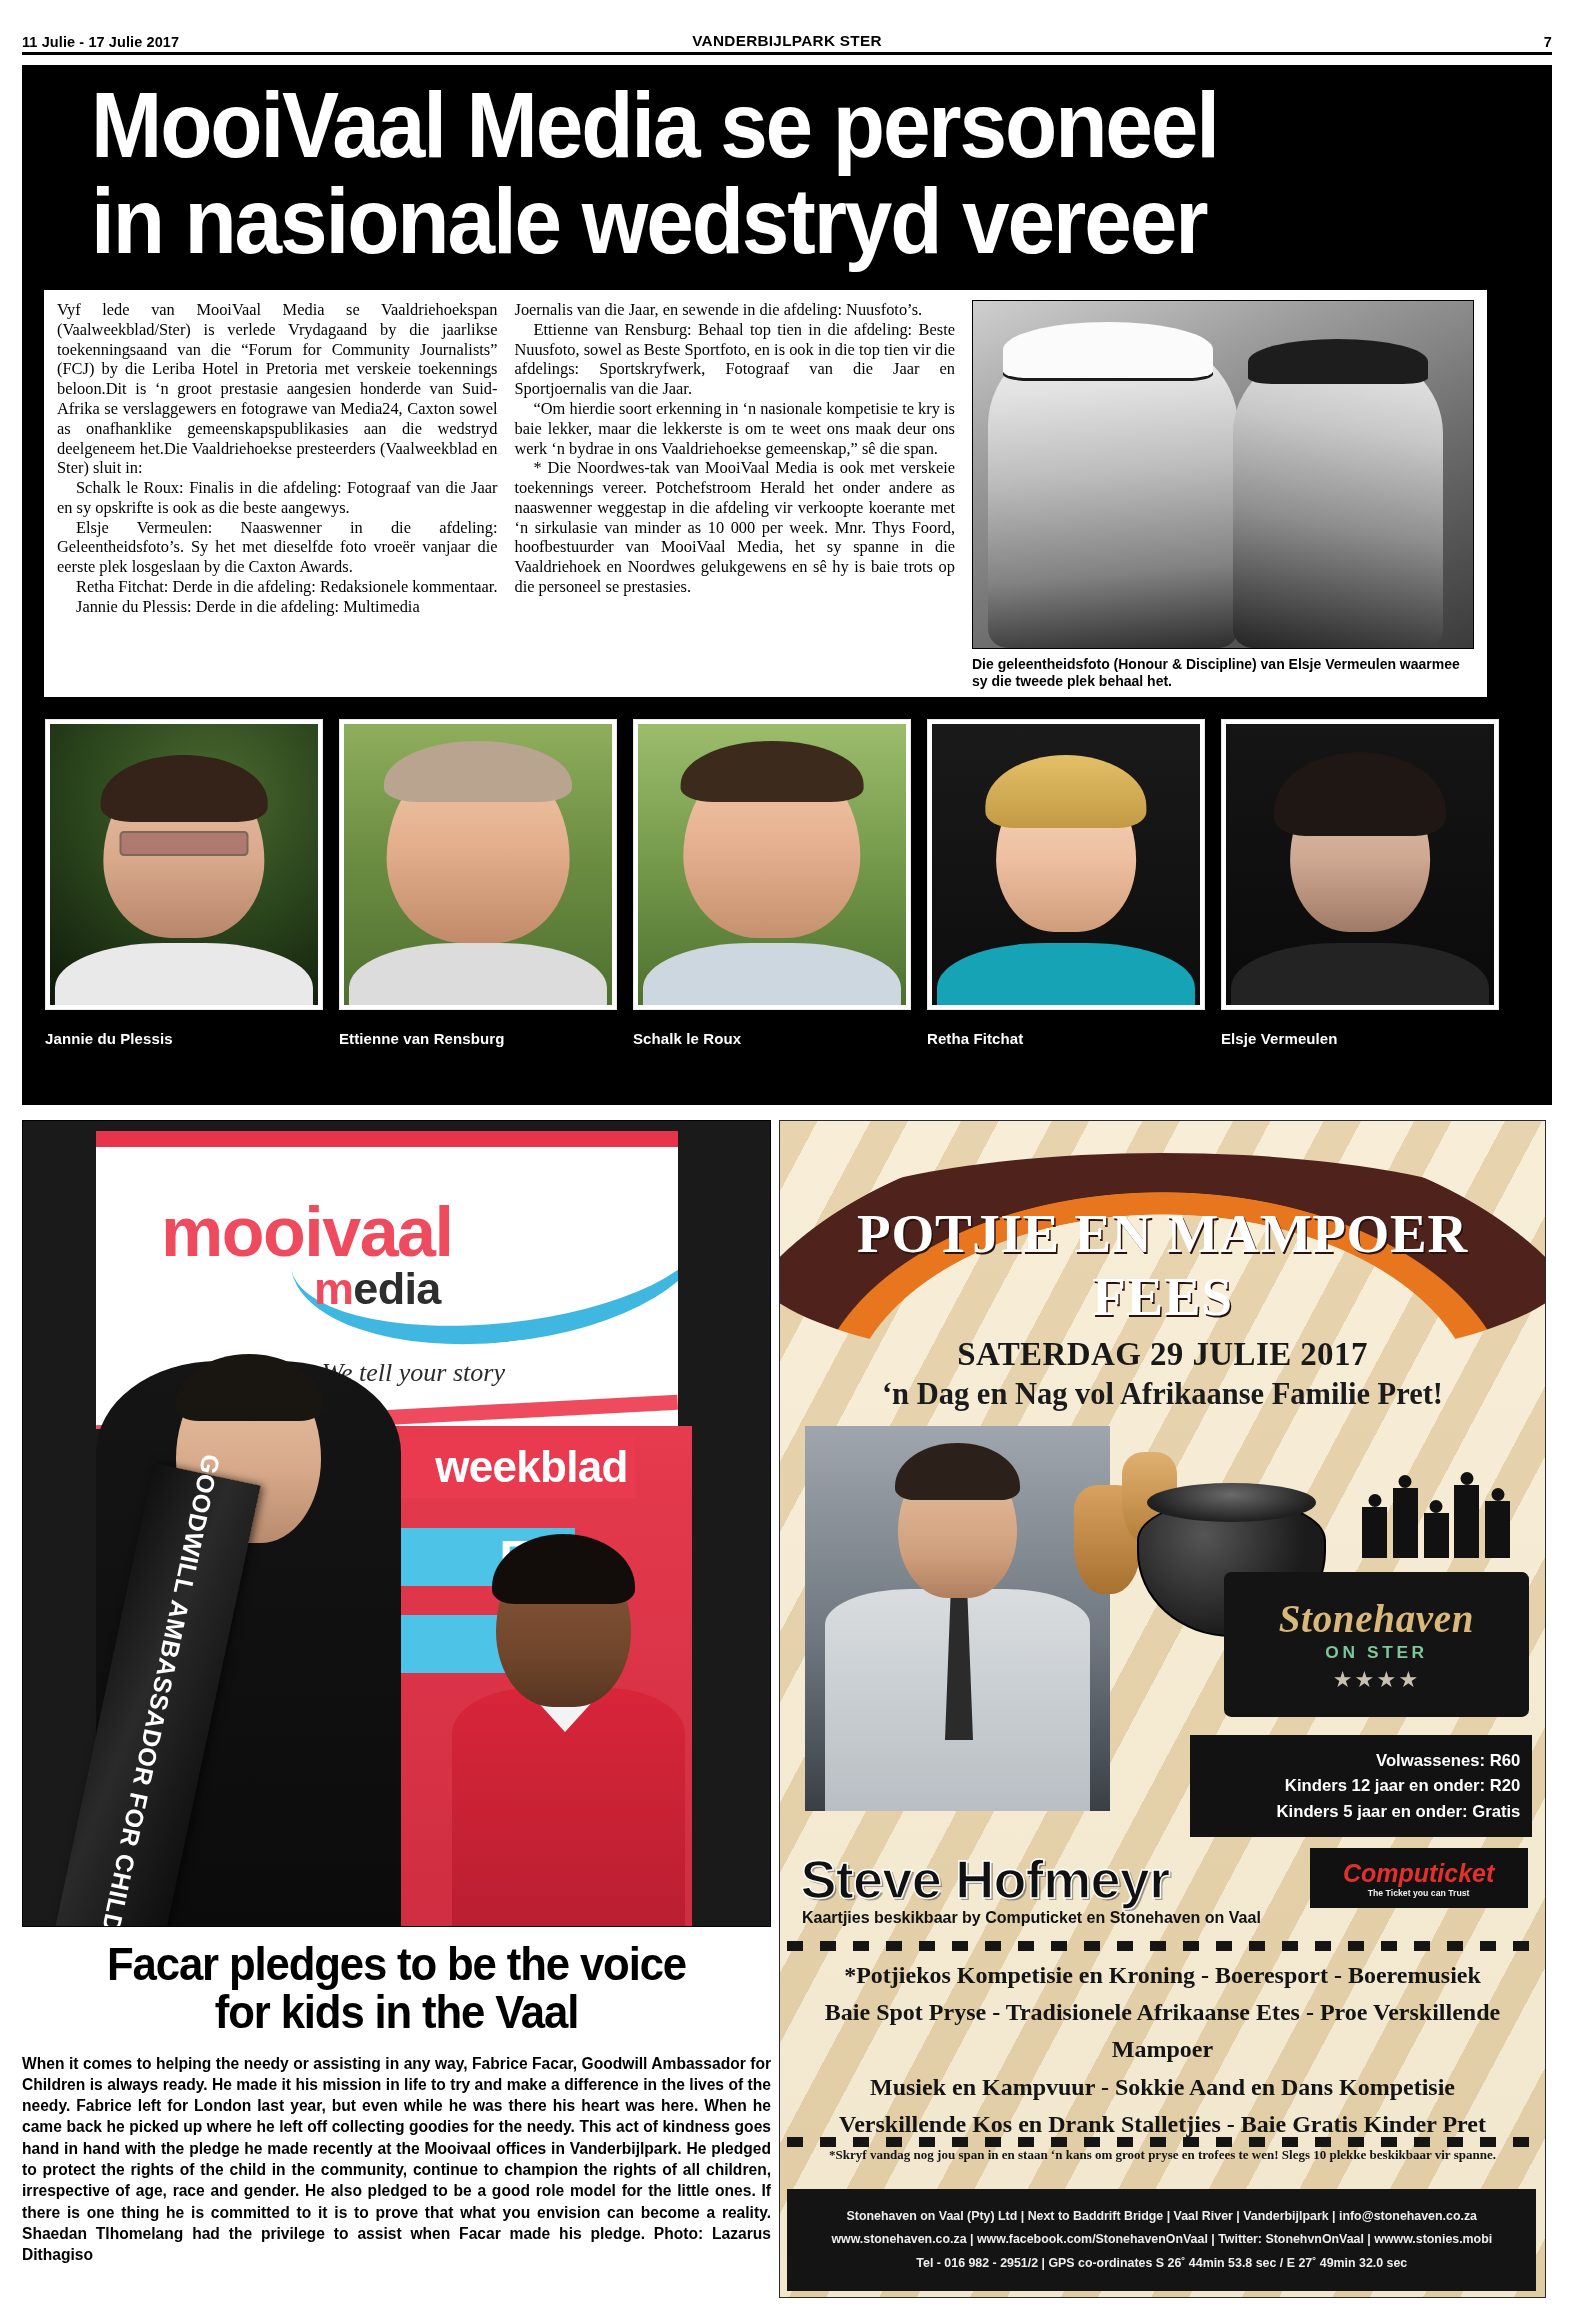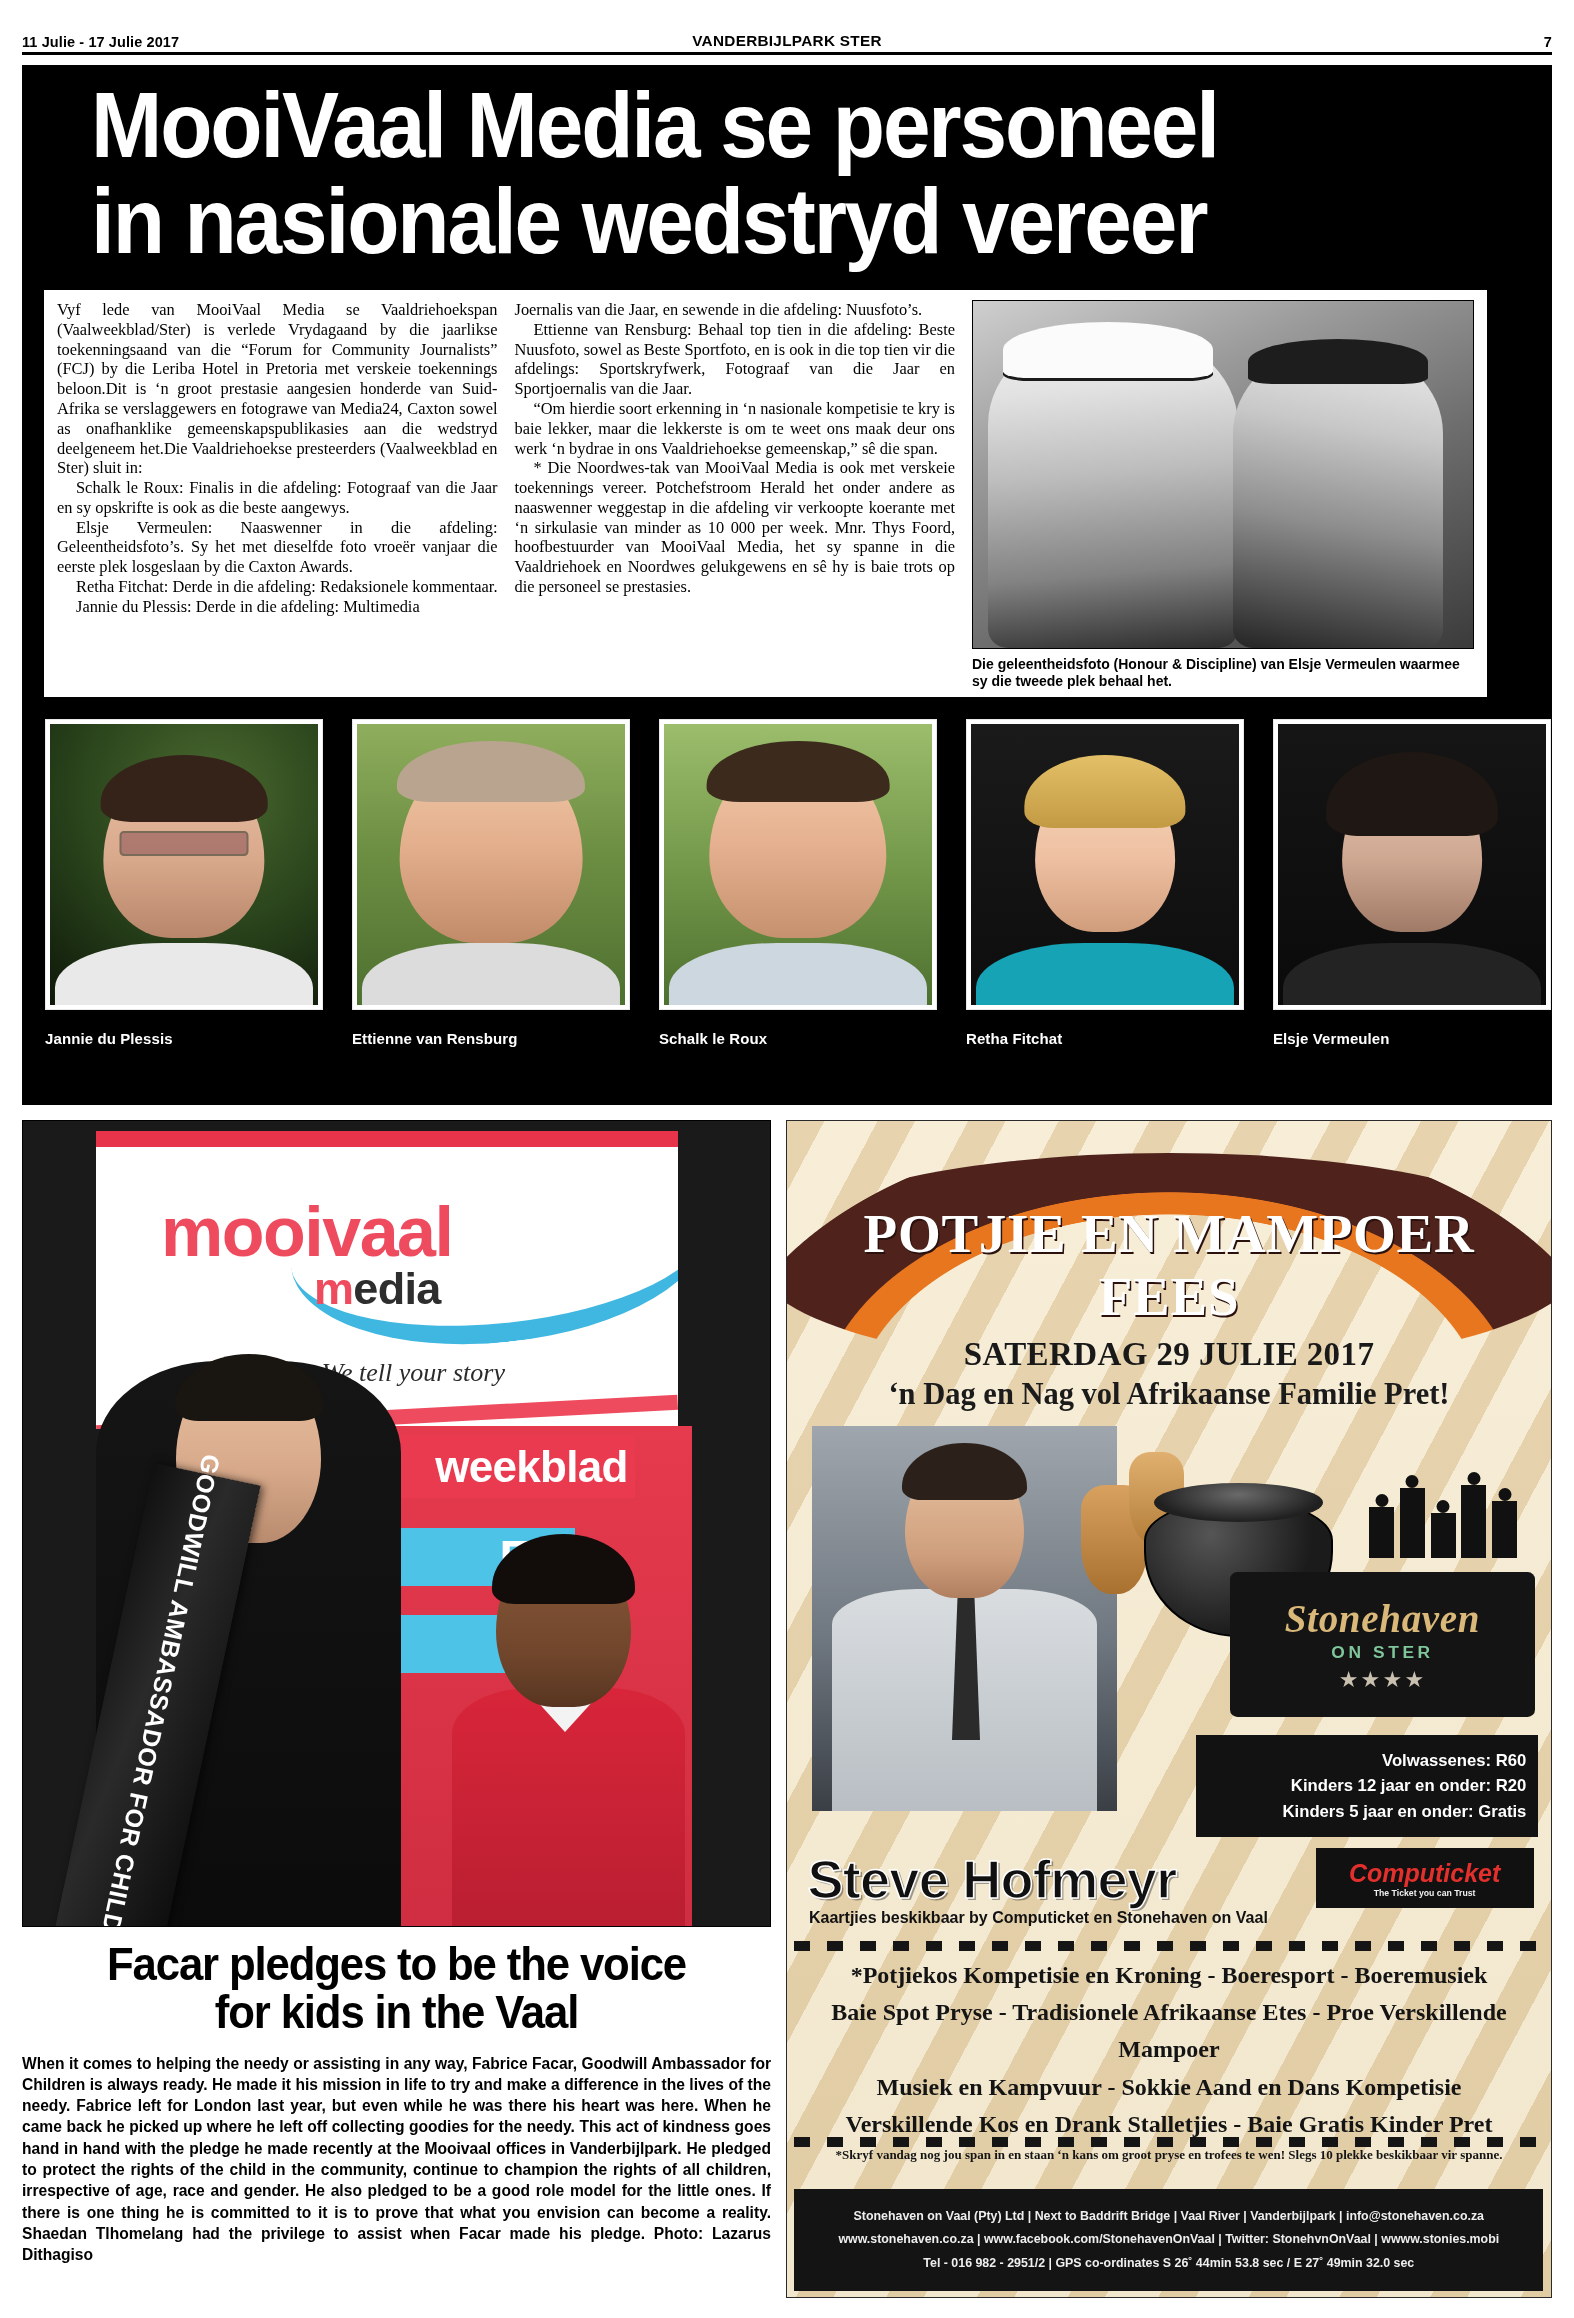--- a/index.html
+++ b/index.html
@@ -78,21 +78,21 @@
     background:#1d1d1d; border-radius: 50% 50% 14% 14%;
   }
   .photo-caption {
     margin-top: 6.5px; font-size: 14px; line-height: 1.23; font-weight: 700;
     color:#000; font-family: "Liberation Sans", sans-serif;
   }
 
   
   .portraits {
     position:absolute; left: 23px; top: 654px; width: 1443px; height: 342px;
-    display:flex; gap: 29px;
+    display:flex; gap: 16px;
   }
   .pcell { width: 278px; position:relative; }
   .pframe {
     width: 278px; height: 291px; background:#fff; padding: 3.6px;
     border: 0.7px solid #e8e8e8;
   }
   .pimg { width:100%; height:100%; overflow:hidden; position:relative; }
   .pname {
     margin-top: 20.4px; color:#fff; font-size: 15px; font-weight: 700;
     font-family:"Liberation Sans", sans-serif; letter-spacing:0.1px;
@@ -132,21 +132,21 @@
   .sh4 { background:#16a3b5; }
   .sh5 { background:#232323; }
   .glasses {
     position:absolute; left:50%; transform:translateX(-50%); top:38%;
     width:48%; height:9%;
     border: 2.2px solid #7a6a58; border-radius: 4.4px;
     background: rgba(120,60,70,.45);
   }
 
   
-  .bottom { position:absolute; left:22px; top: 1120px; width: 1530px; height: 1178px; display:flex; gap: 15px; }
+  .bottom { position:absolute; left:22px; top: 1120px; width: 1530px; height: 1178px; display:flex; gap: 8px; }
 
   
   .feature { width: 749px; position:relative; }
   .feat-photo {
     width: 749px; height: 807px; position: relative; overflow: hidden;
     background: #1a1a1a; border: 0.7px solid #000;
   }
   .banner {
     position:absolute; left: 73px; top: 10.2px; width: 582px; height: 298px;
     background:#fff; border-top: 16px solid #e8344a;

